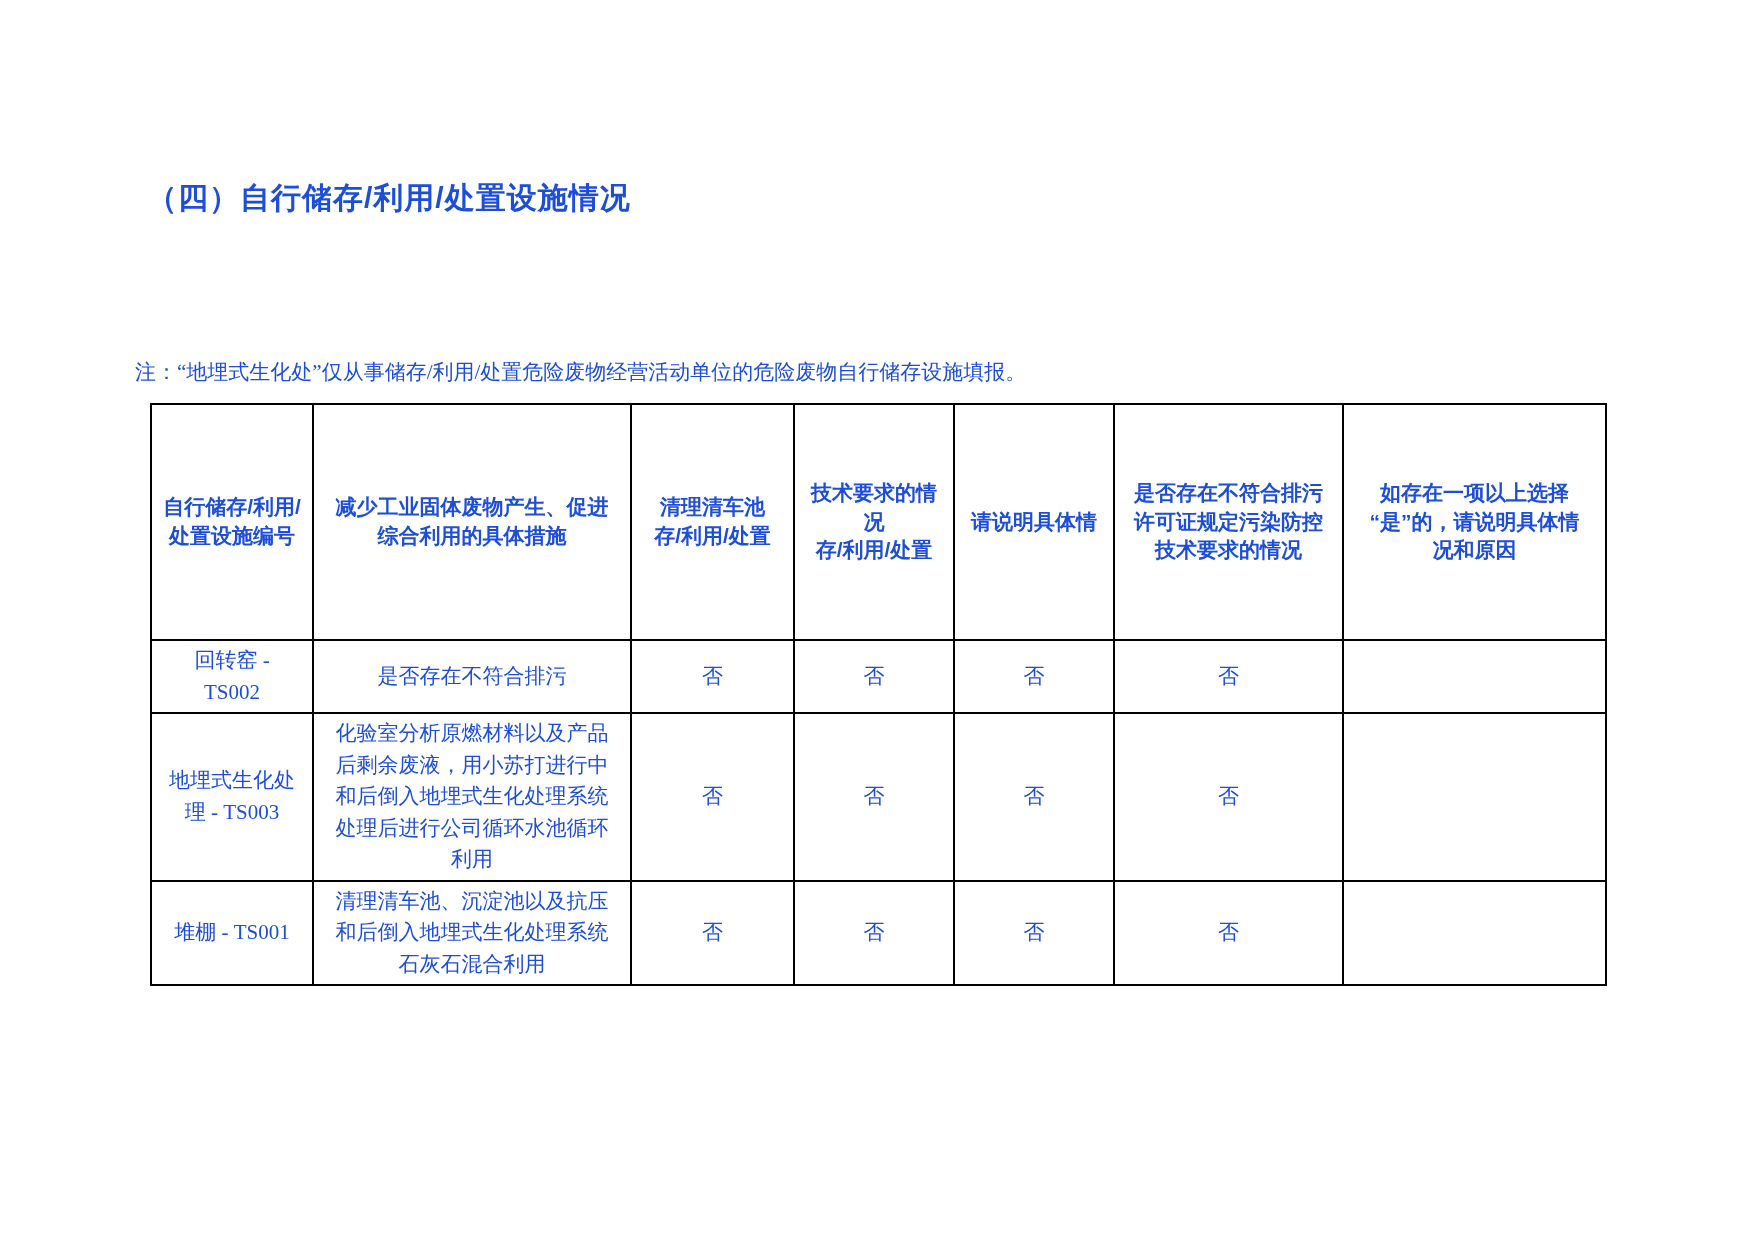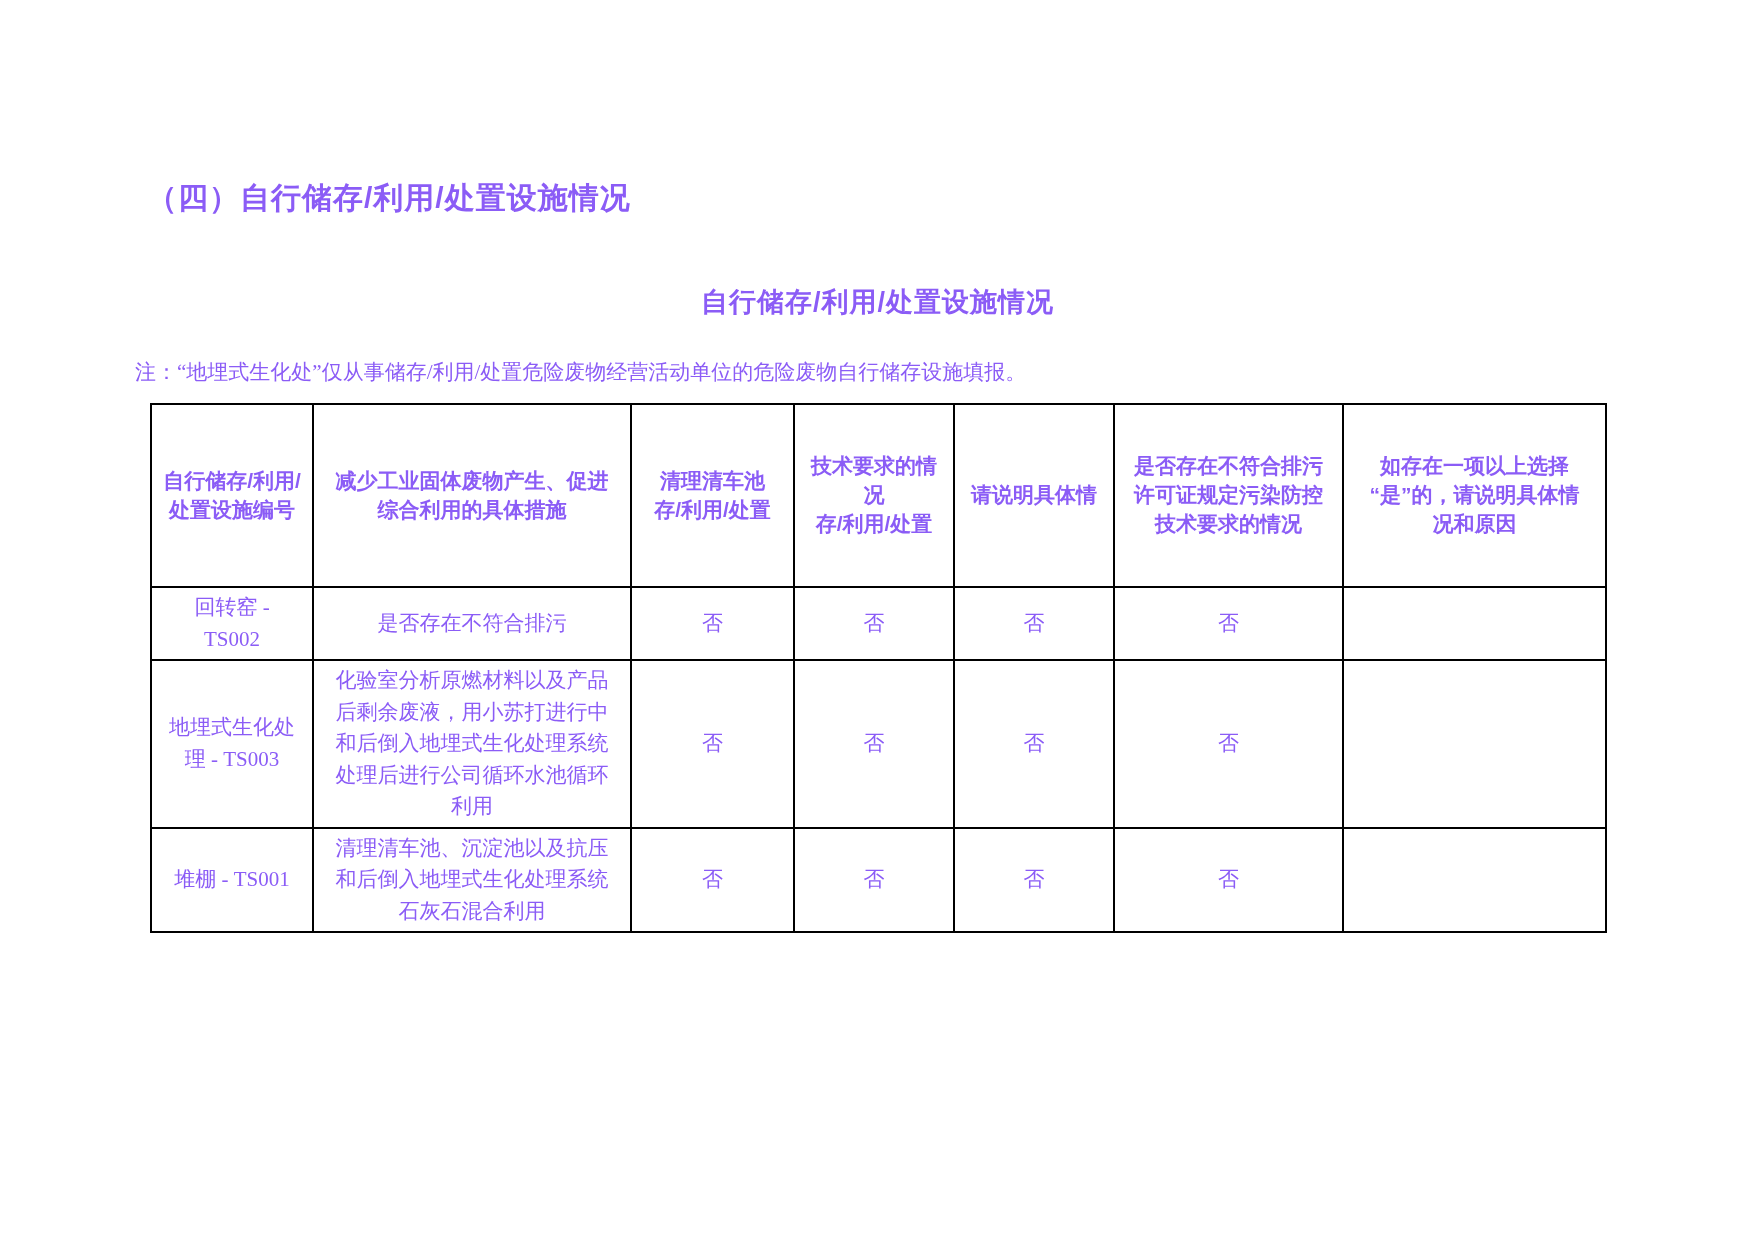--- a/index.html
+++ b/index.html
@@ -6,21 +6,21 @@
     margin: 0;
     padding: 0;
     background: #ffffff;
   }
   .page {
     position: relative;
     width: 1754px;
     height: 1241px;
     background: #ffffff;
     overflow: hidden;
-    color: #8b5cf6;
+    color: #1d4ed8;
   }
   .section-title {
     position: absolute;
     left: 147px;
     top: 178px;
     font-family: "Liberation Sans", sans-serif;
     font-weight: bold;
     font-size: 30px;
     letter-spacing: 1px;
     white-space: nowrap;
@@ -67,33 +67,32 @@
     line-height: 1.38;
   }
   table.facilities td {
     font-family: "Liberation Serif", serif;
     font-size: 21px;
     line-height: 1.5;
   }
   .pre {
     white-space: pre-line;
   }
-  tr.header-row  { height: 183px; }
+  tr.header-row  { height: 236px; }
   tr.data-row-0  { height: 68px; }
   tr.data-row-1  { height: 154px; }
   tr.data-row-2  { height: 94px; }
 </style>
 </head>
 <body>
 
 <div class="page">
 
   <div class="section-title">（四）自行储存/利用/处置设施情况</div>
 
-  <div class="table-title">自行储存/利用/处置设施情况</div>
 
   <div class="note">注：“地埋式生化处”仅从事储存/利用/处置危险废物经营活动单位的危险废物自行储存设施填报。</div>
 
   <table class="facilities">
     <colgroup>
       <col style="width:162px">
       <col style="width:318px">
       <col style="width:163px">
       <col style="width:160px">
       <col style="width:160px">

